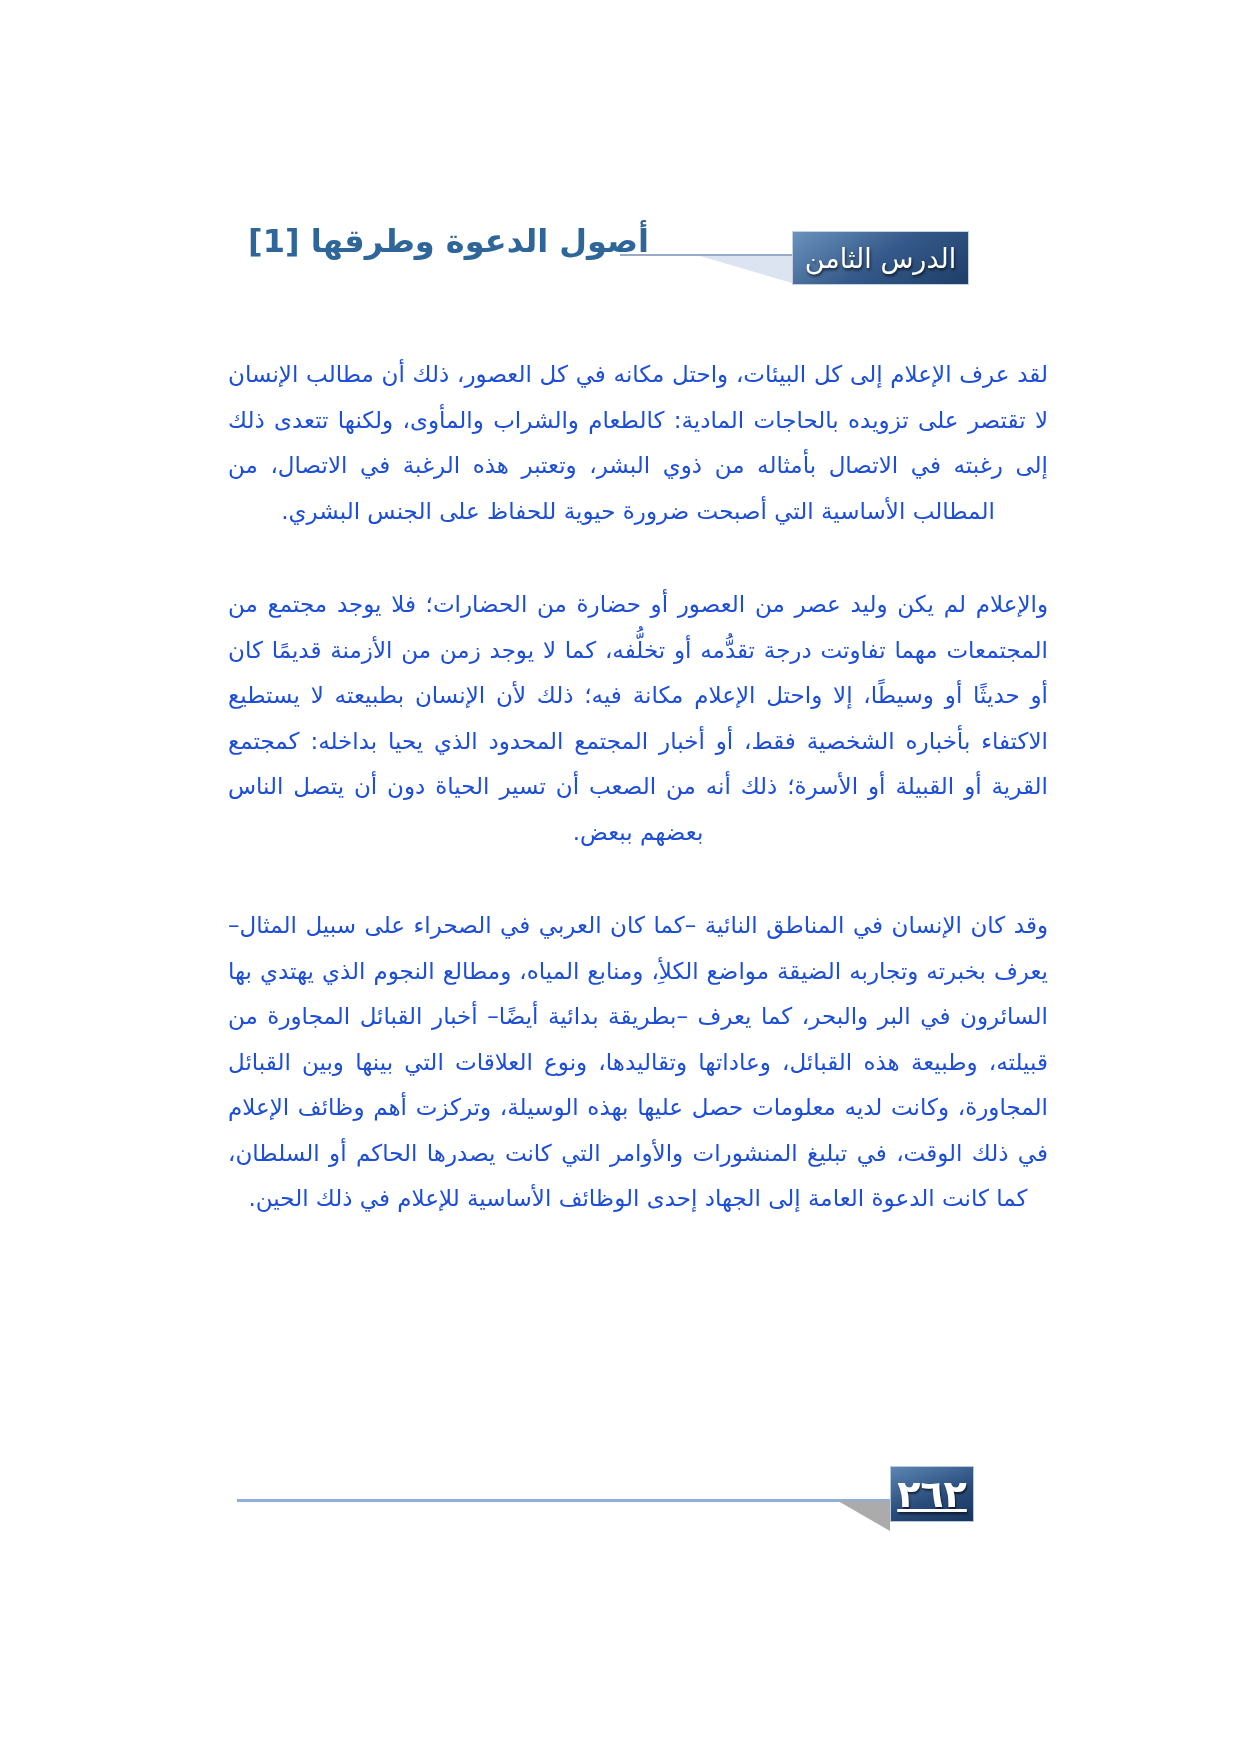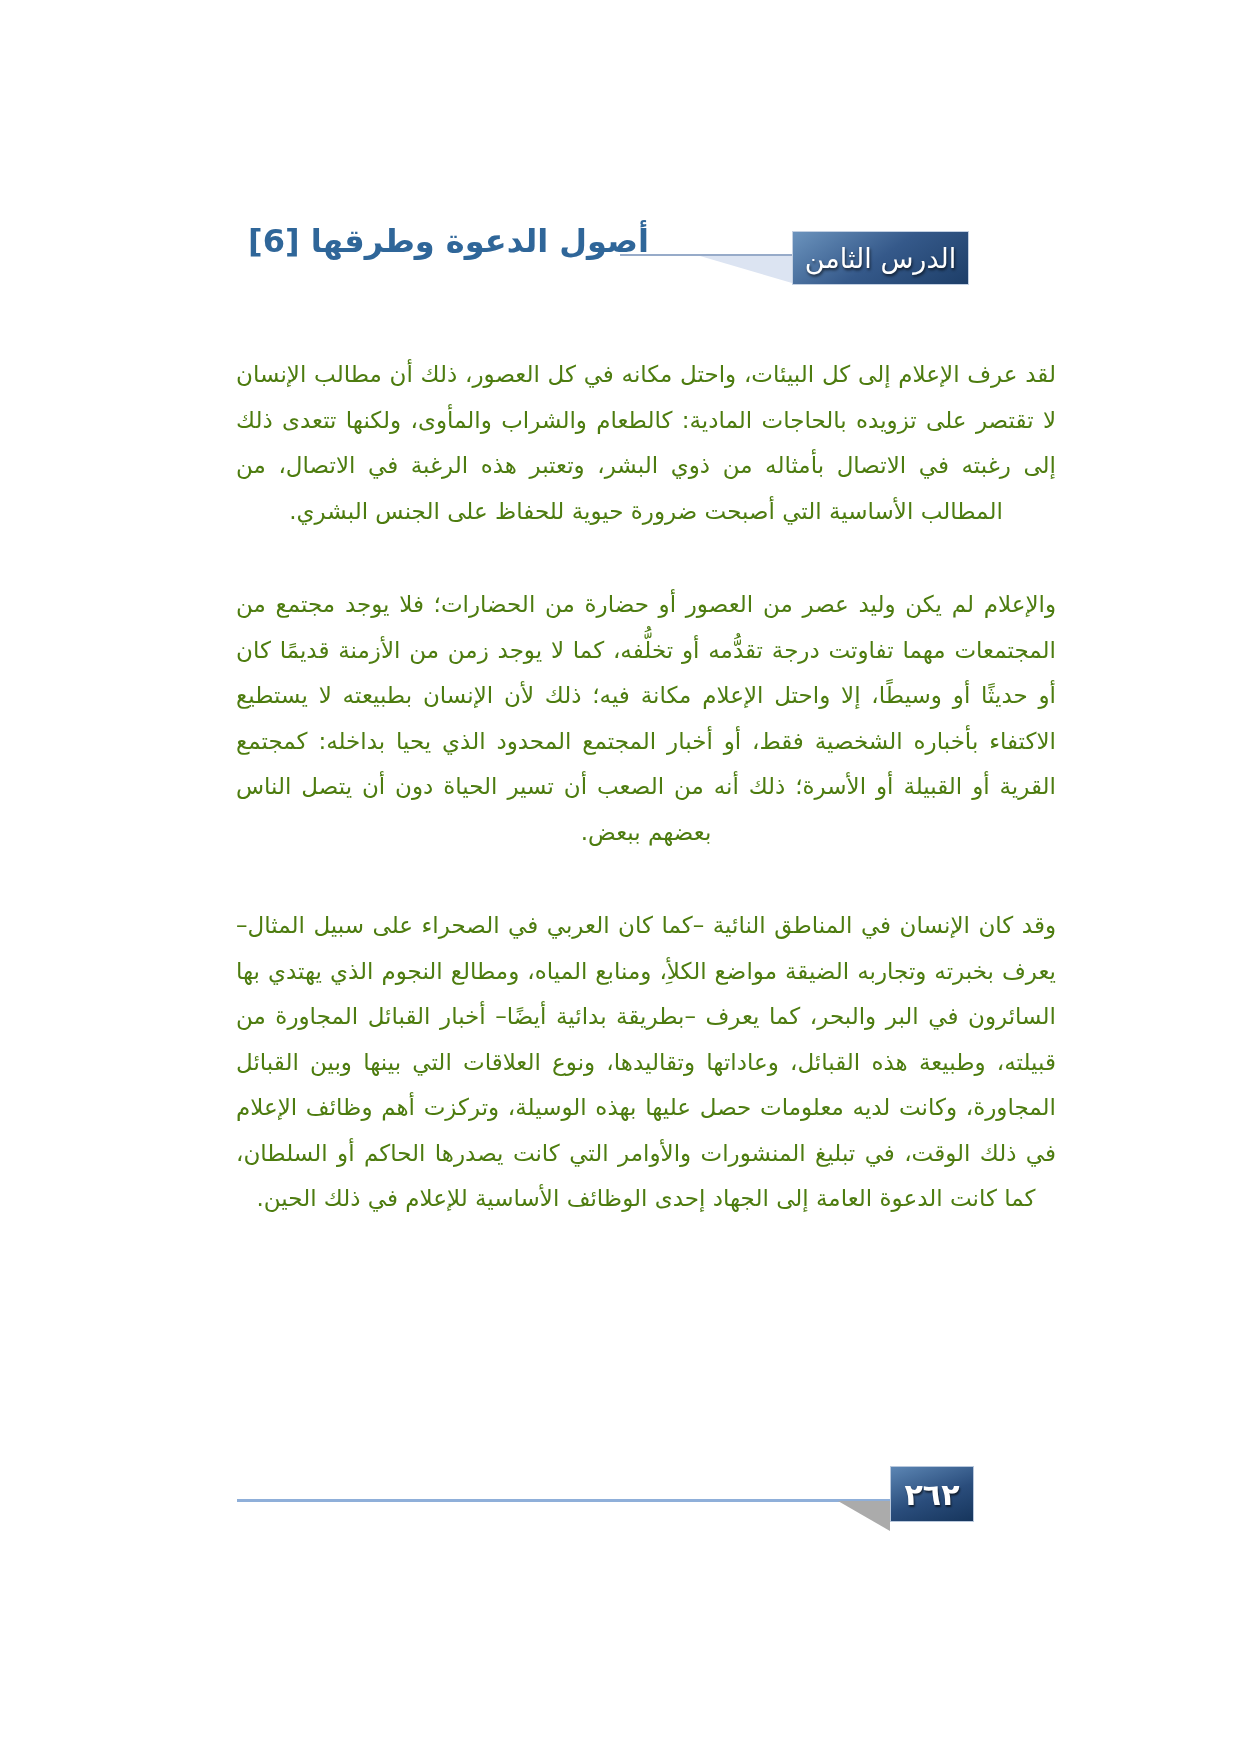--- a/index.html
+++ b/index.html
@@ -74,27 +74,27 @@
     direction: rtl;
     font-size: 26px;
     font-weight: bold;
     color: #0f0f96;
     white-space: nowrap;
   }
 
   
   .body-text {
     position: absolute;
-    left: 236px;
+    left: 228px;
     top: 352px;
     width: 820px;
     direction: rtl;
     font-size: 23px;
     line-height: 45.5px;
-    color: #4d7c0f;
+    color: #1d4ed8;
   }
   .body-text p {
     margin: 0 0 48px 0;
     text-align: justify;
     text-align-last: center;
   }
   .body-text p.continued {
     margin-bottom: 0;
     text-align-last: justify;
   }
@@ -121,34 +121,35 @@
     position: absolute;
     left: 890px;
     top: 1466px;
     width: 84px;
     height: 56px;
     background: linear-gradient(160deg, #5c86b4 0%, #2a4d7c 55%, #16355c 100%);
     border: 1px solid #b9c8dc;
     box-sizing: border-box;
     color: #ffffff;
     font-weight: bold;
-    font-size: 30px;
+    font-size: 38px;
     display: flex;
     align-items: center;
     justify-content: center;
     text-shadow: 1px 2px 2px rgba(0,0,0,0.6);
+    text-decoration: underline;
   }
 </style>
 </head>
 <body>
 
 <div class="page">
 
   <div>
-    <div class="book-title">أصول الدعوة وطرقها [6]</div>
+    <div class="book-title">أصول الدعوة وطرقها [1]</div>
     <div class="header-line"></div>
     <div class="header-triangle"></div>
     <div class="lesson-badge">الدرس الثامن</div>
   </div>
 
 
   <div class="body-text">
     <p>لقد عرف الإعلام إلى كل البيئات، واحتل مكانه في كل العصور، ذلك أن مطالب الإنسان لا تقتصر على تزويده بالحاجات المادية: كالطعام والشراب والمأوى، ولكنها تتعدى ذلك إلى رغبته في الاتصال بأمثاله من ذوي البشر، وتعتبر هذه الرغبة في الاتصال، من المطالب الأساسية التي أصبحت ضرورة حيوية للحفاظ على الجنس البشري.</p>
     <p>والإعلام لم يكن وليد عصر من العصور أو حضارة من الحضارات؛ فلا يوجد مجتمع من المجتمعات مهما تفاوتت درجة تقدُّمه أو تخلُّفه، كما لا يوجد زمن من الأزمنة قديمًا كان أو حديثًا أو وسيطًا، إلا واحتل الإعلام مكانة فيه؛ ذلك لأن الإنسان بطبيعته لا يستطيع الاكتفاء بأخباره الشخصية فقط، أو أخبار المجتمع المحدود الذي يحيا بداخله: كمجتمع القرية أو القبيلة أو الأسرة؛ ذلك أنه من الصعب أن تسير الحياة دون أن يتصل الناس بعضهم ببعض.</p>
     <p>وقد كان الإنسان في المناطق النائية –كما كان العربي في الصحراء على سبيل المثال– يعرف بخبرته وتجاربه الضيقة مواضع الكلأِ، ومنابع المياه، ومطالع النجوم الذي يهتدي بها السائرون في البر والبحر، كما يعرف –بطريقة بدائية أيضًا– أخبار القبائل المجاورة من قبيلته، وطبيعة هذه القبائل، وعاداتها وتقاليدها، ونوع العلاقات التي بينها وبين القبائل المجاورة، وكانت لديه معلومات حصل عليها بهذه الوسيلة، وتركزت أهم وظائف الإعلام في ذلك الوقت، في تبليغ المنشورات والأوامر التي كانت يصدرها الحاكم أو السلطان، كما كانت الدعوة العامة إلى الجهاد إحدى الوظائف الأساسية للإعلام في ذلك الحين.</p>

